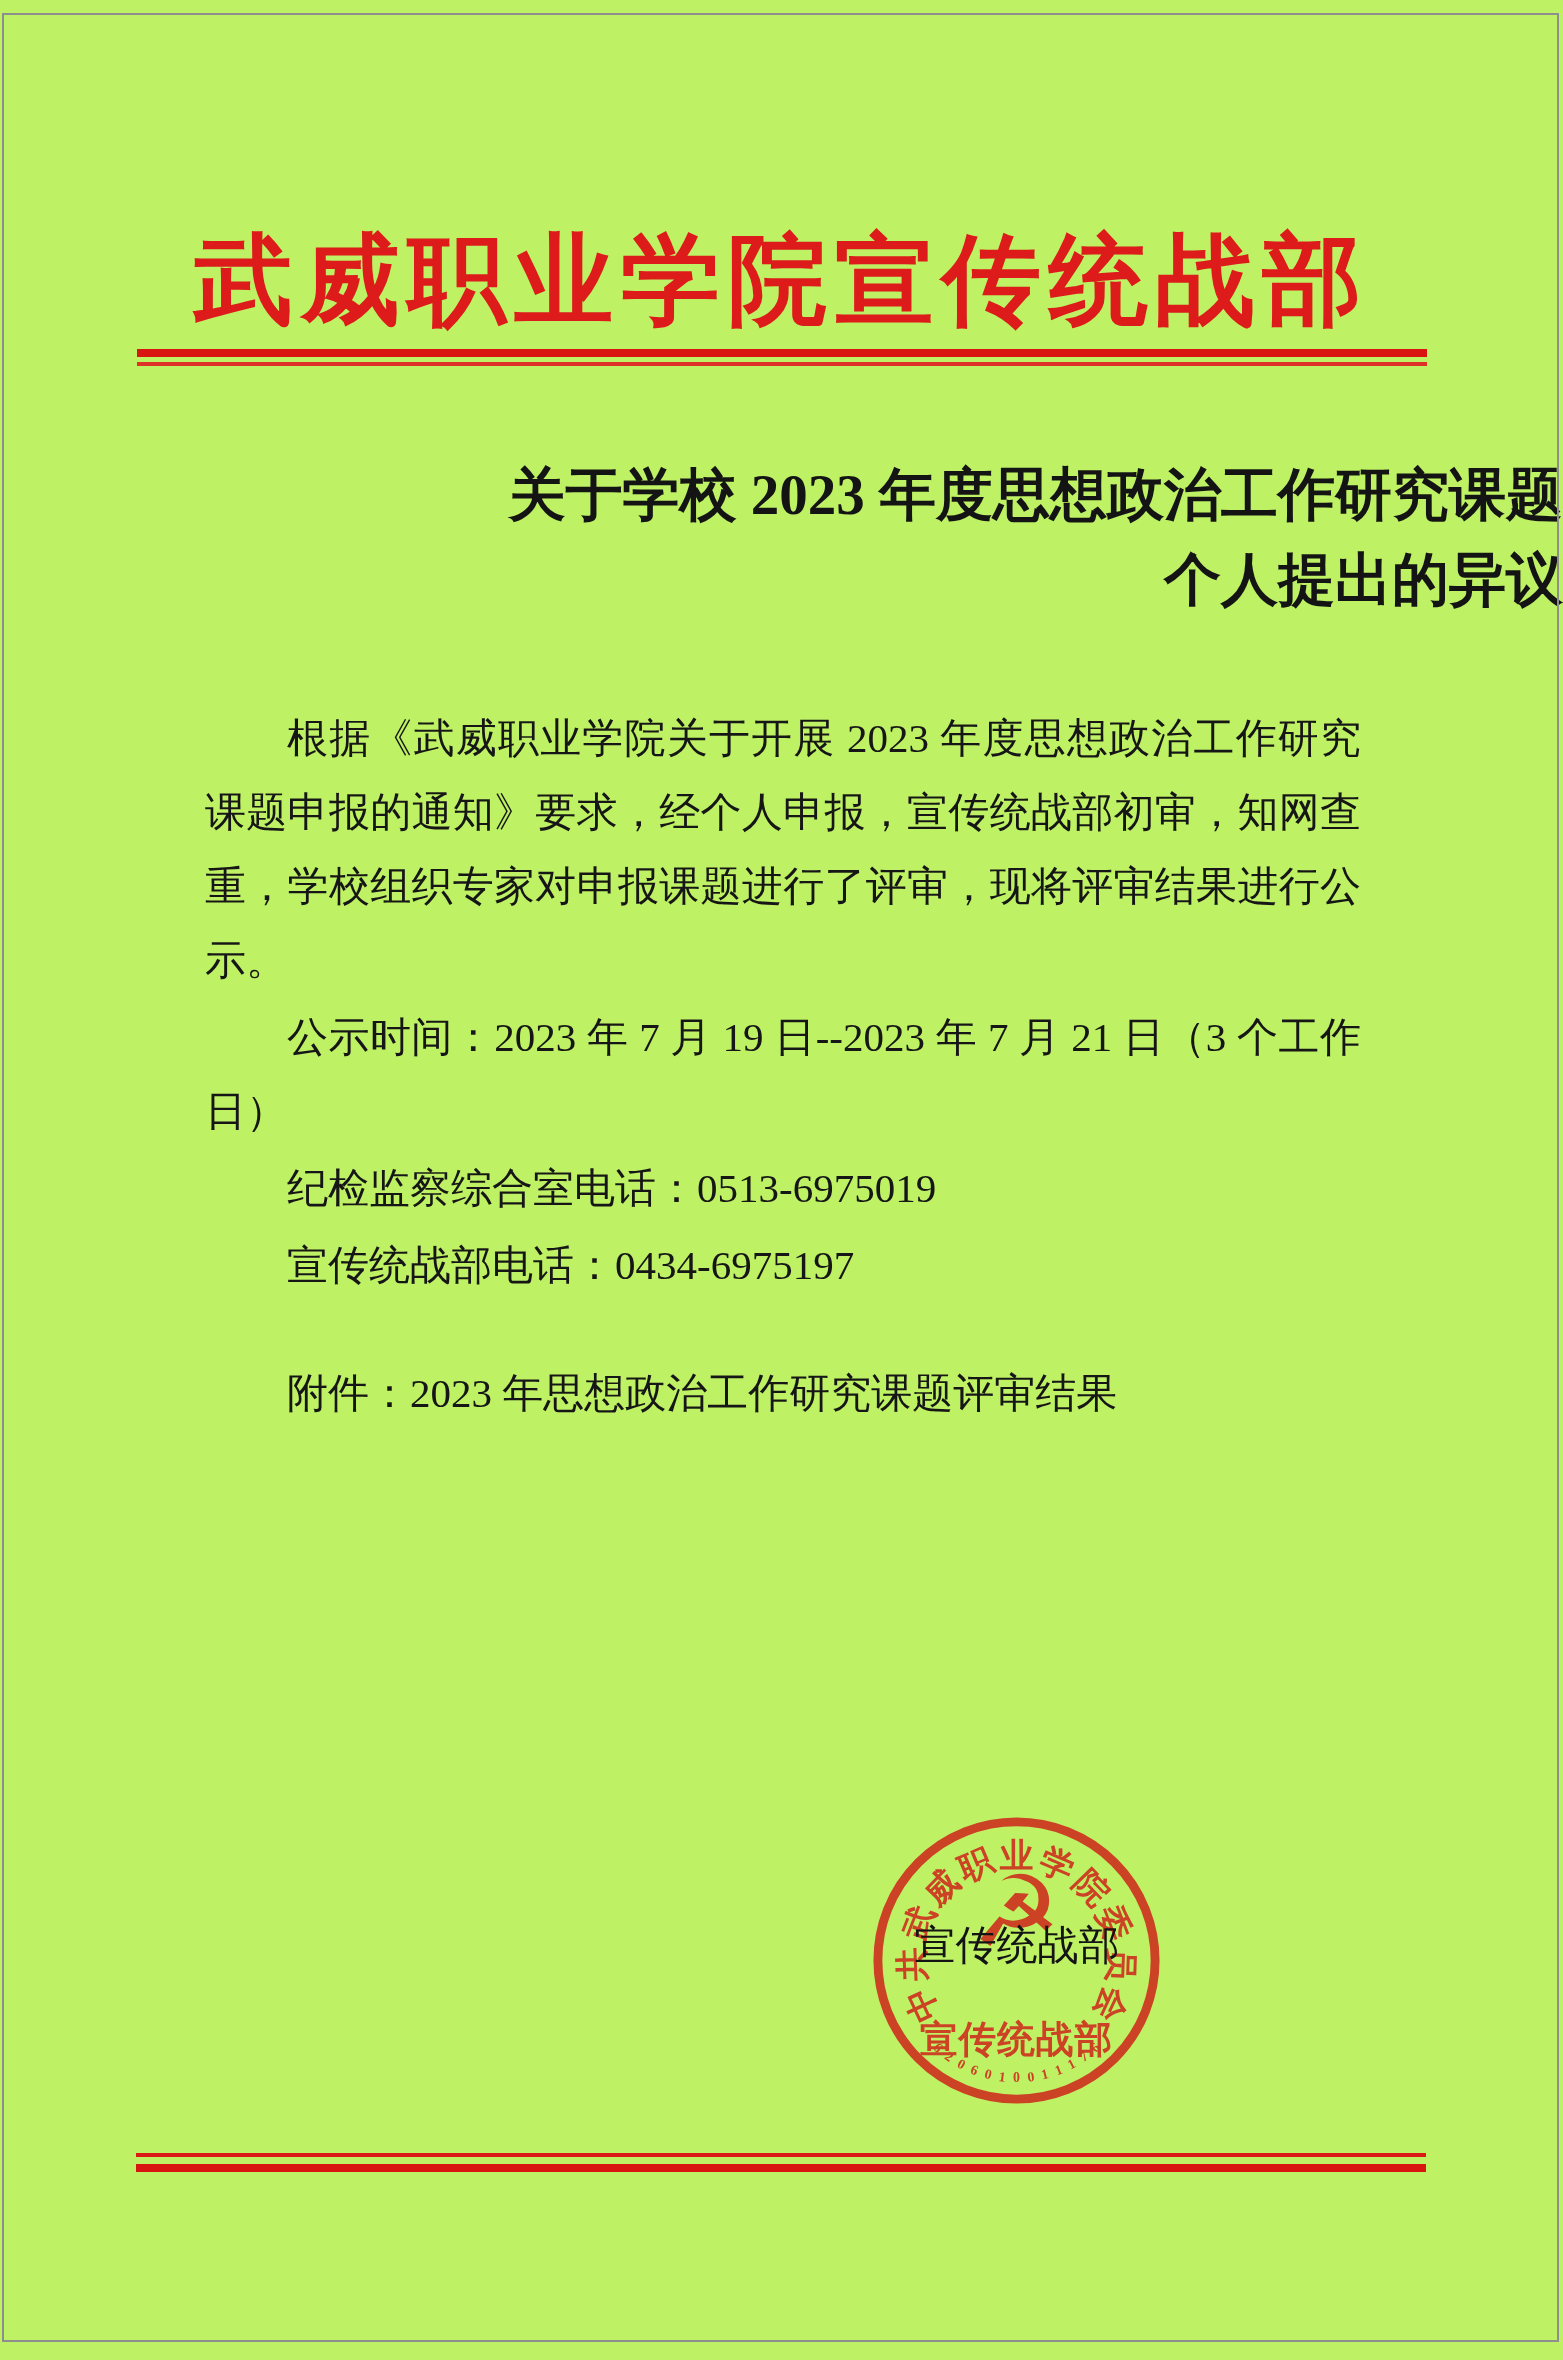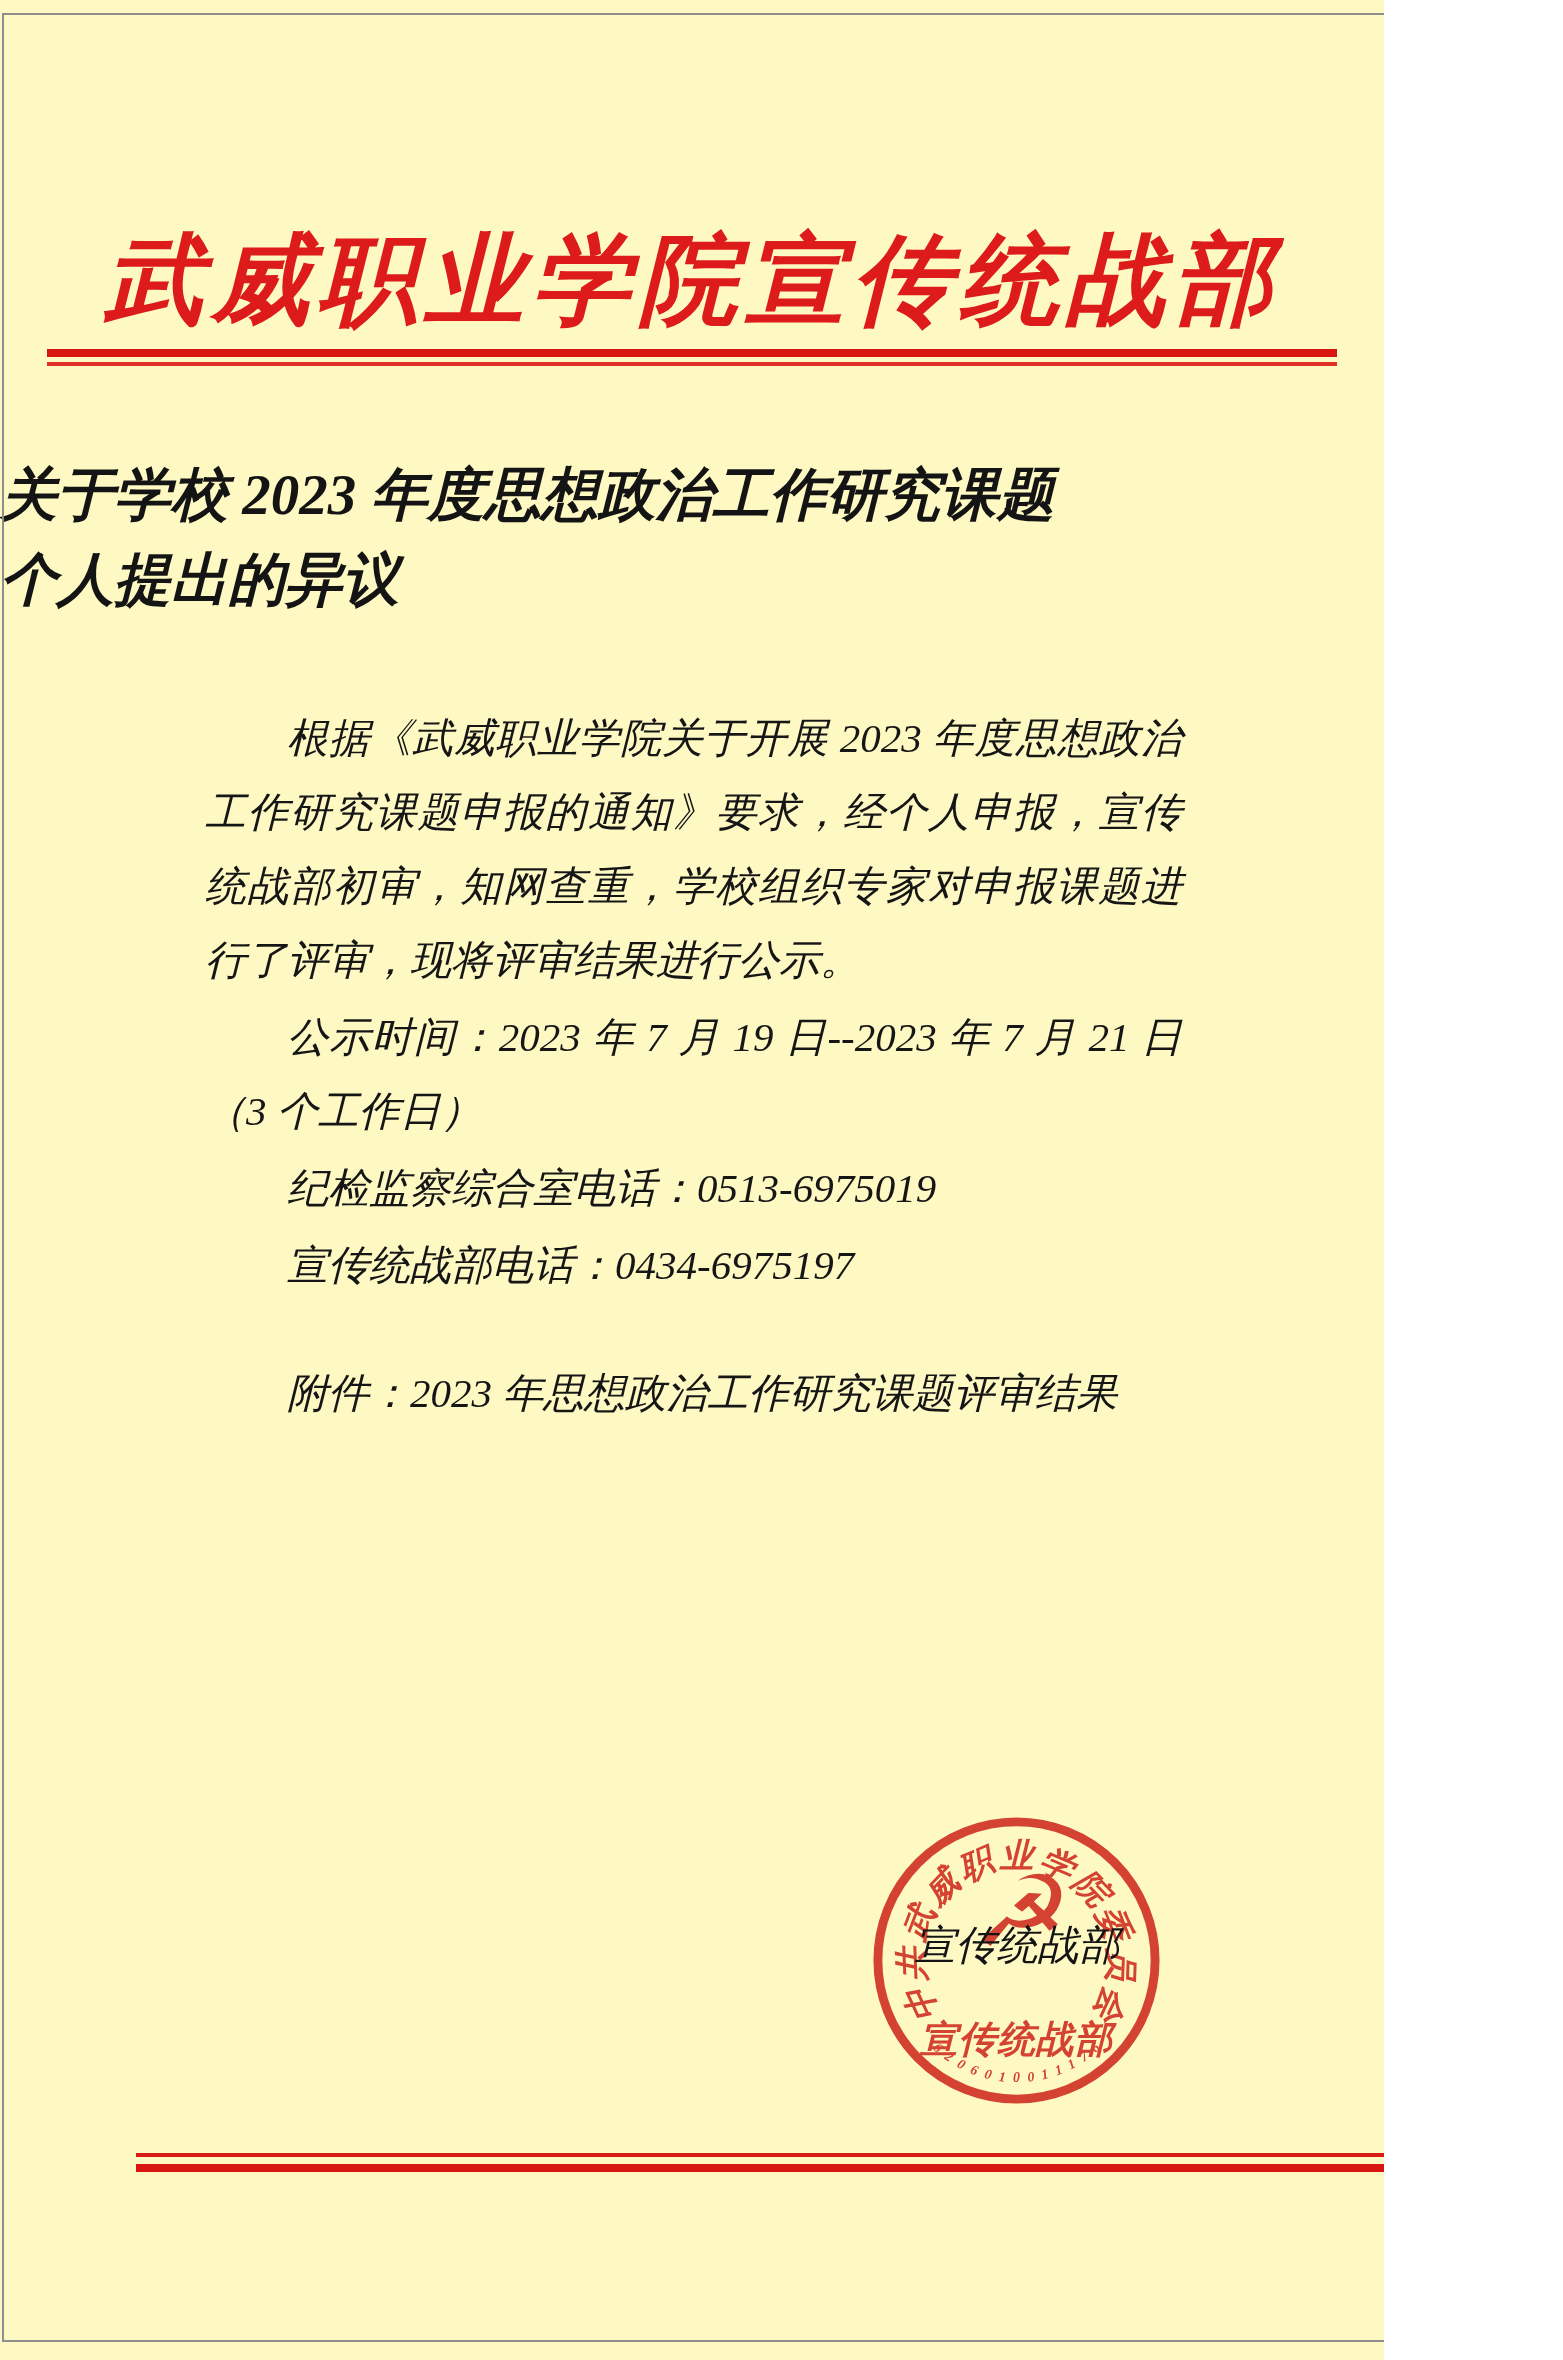--- a/index.html
+++ b/index.html
@@ -1,33 +1,33 @@
 <!DOCTYPE html>
 <html><head>
 <meta charset="utf-8">
 <style>
   html,body { margin:0; padding:0; background:#ffffff; }
   .page {
-    position:relative; width:1384px; height:2360px; background:#fef9c3;
-    font-family:"Liberation Serif","DejaVu Serif",serif; overflow:hidden;font-style:italic;
+    position:relative; width:1563px; height:2360px; background:#bef264;
+    font-family:"Liberation Serif","DejaVu Serif",serif; overflow:hidden;
   }
   .page-border {
     position:absolute; left:2px; top:12.8px; width:1557px; height:2329px;
     border:2px solid #8e8e8e; box-sizing:border-box; pointer-events:none;
   }
   .letterhead {
     padding-top:229px; text-align:center;
     font-size:99px; line-height:103px; font-weight:bold;
     color:#dd1b1b; letter-spacing:7.9px; white-space:nowrap;
   }
   .rule-top { width:1290px; margin:16.7px auto 0; }
   .rule-top .thick { height:7.9px; background:#d91512; }
   .rule-top .thin  { height:3.9px; background:#e03128; margin-top:5.9px; }
   .doc-title {
-    margin:86px 0 0 0; text-align:left; font-weight:bold;
+    margin:86px 0 0 0; text-align:right; font-weight:bold;
     font-size:57px; line-height:85px; color:#141414;
   }
   .body-text {
     margin-top:79px; padding:0 199px 0 202px;
     font-size:41px; line-height:74px; color:#161616;
     text-align:justify;
   }
   .body-text p { margin:3px; text-indent:2em; }
   .body-text p.attachment { margin-top:54px; }
   .signature {

